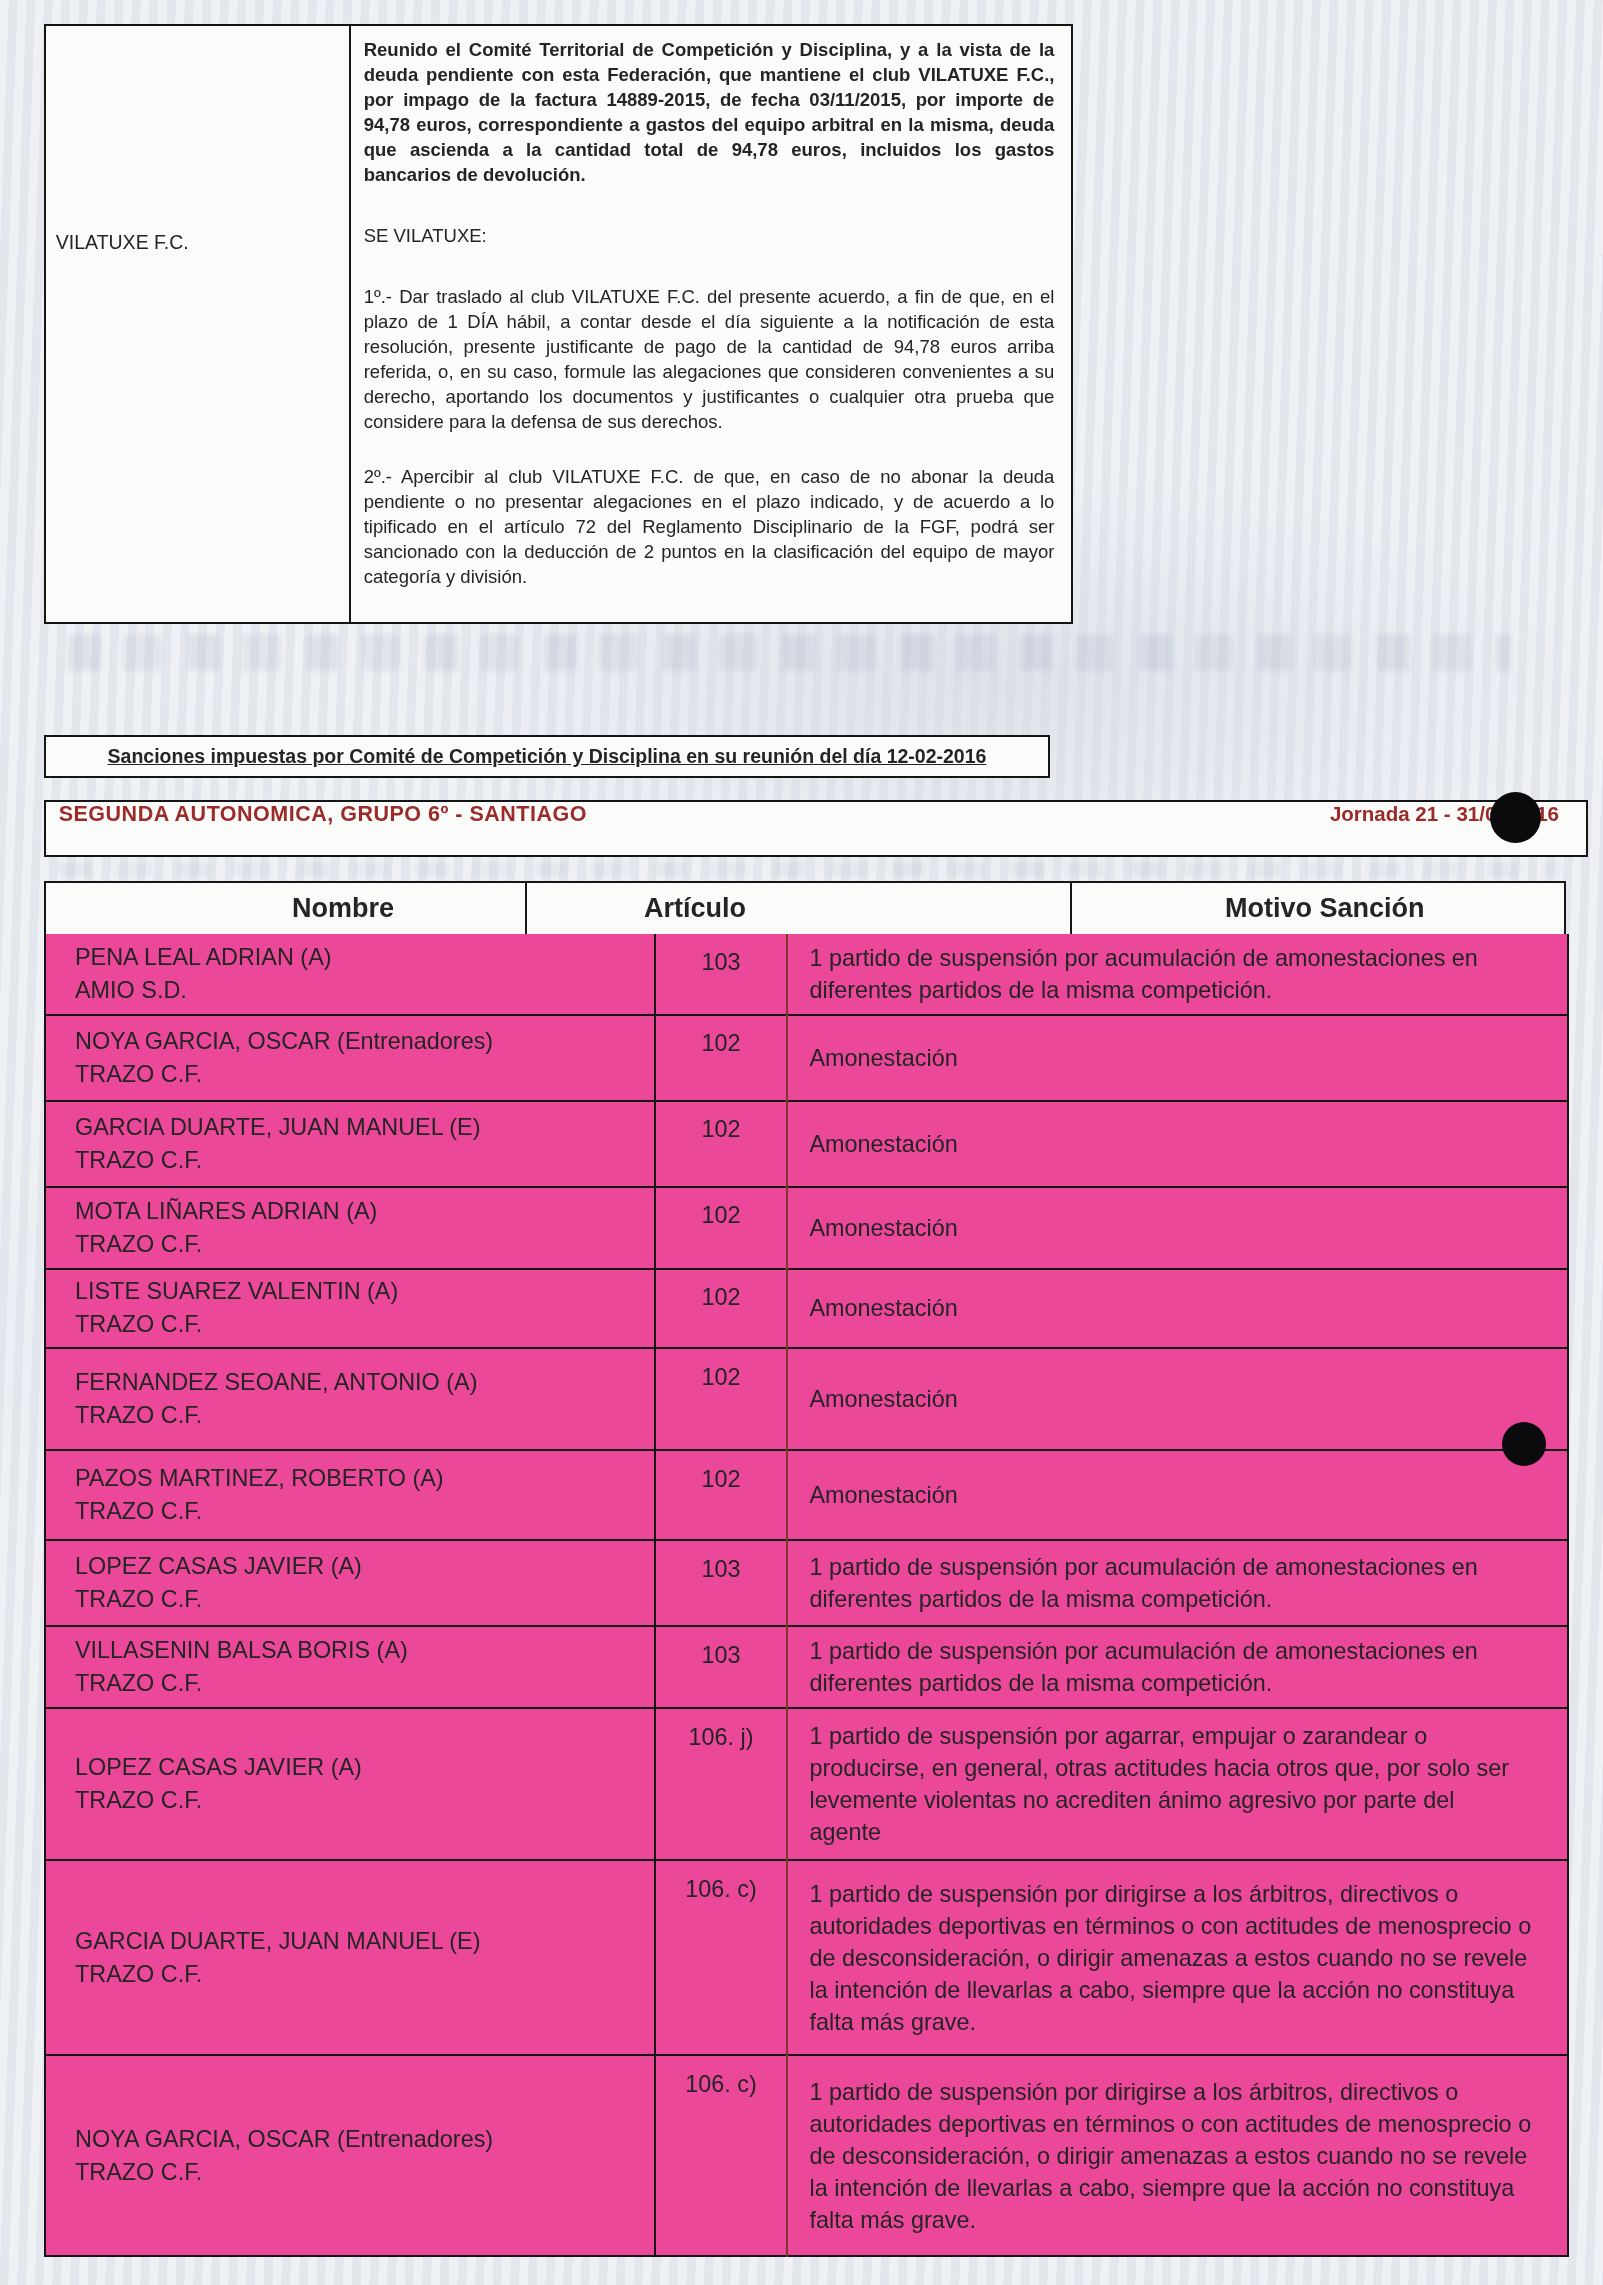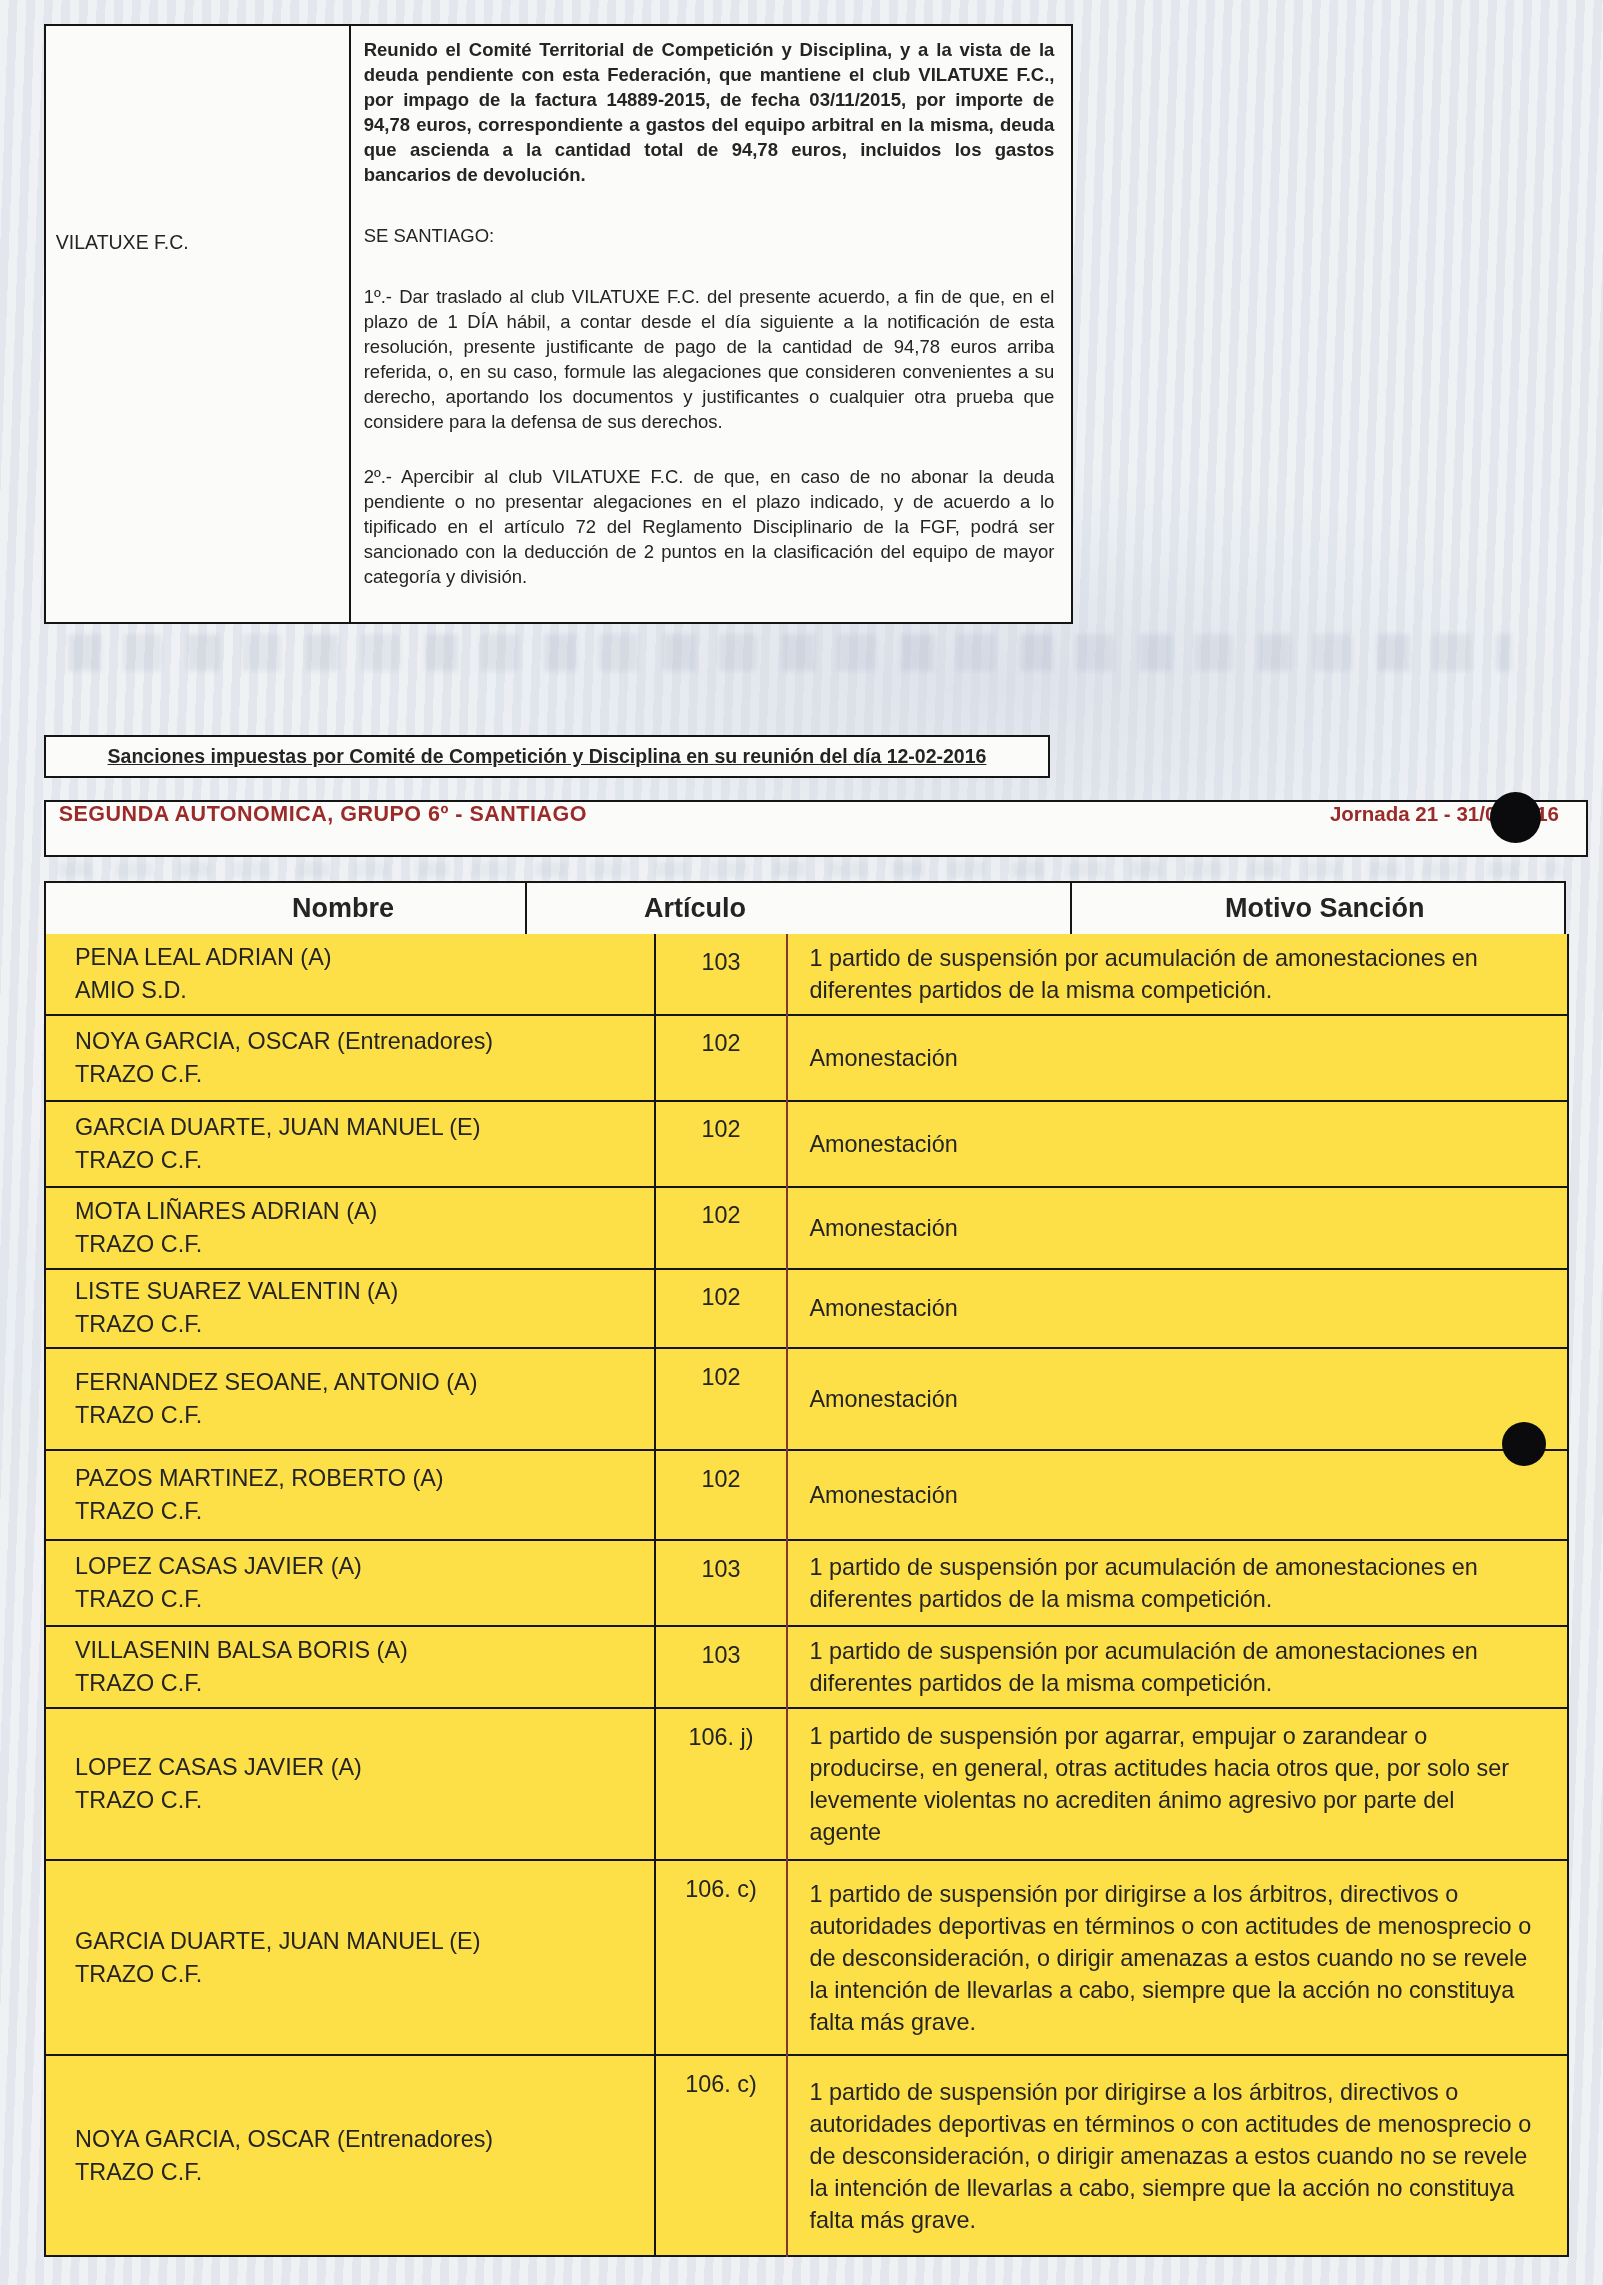--- a/index.html
+++ b/index.html
@@ -55,21 +55,21 @@
 
   
   .thead{position:absolute;left:44px;top:881px;width:1522px;height:56px;
          box-sizing:border-box;display:flex;font-weight:bold;font-size:27px;}
   .th{box-sizing:border-box;line-height:50px;white-space:nowrap;overflow:hidden;}
   .th-nombre{width:479px;text-align:center;padding-left:115px;}
   .th-articulo{width:545px;border-left:2px solid #151515;text-align:left;padding-left:117px;}
   .th-motivo{flex:1;border-left:2px solid #151515;text-align:center;padding-left:13.7px;}
 
   table.sanctions{position:absolute;left:44px;top:934px;width:1522px;
-                  border-collapse:collapse;table-layout:fixed;background:#fde047;
+                  border-collapse:collapse;table-layout:fixed;background:#ec4899;
                   border:2px solid #151515;border-top:none;font-size:23.4px;}
   col.c1{width:610px;} col.c2{width:132px;} col.c3{width:781px;}
   table.sanctions tr{border-top:2px solid #151515;}
   table.sanctions tr:first-child{border-top:none;}
   td{box-sizing:border-box;}
   .td-name{border-right:2px solid #151515;vertical-align:middle;padding:5.9px 7.8px 5.9px 29px;
            line-height:33px;}
   .td-art{border-right:2px solid #83362e;vertical-align:top;text-align:center;
           padding-top:13.7px;line-height:29px;white-space:nowrap;}
   .td-reason{vertical-align:middle;padding:7.8px 35px 7.8px 21.5px;line-height:32px;}
@@ -85,21 +85,21 @@
 <div id="page">
 
   <div class="bleed bleed-c"></div>
 
   <section class="res-box bd box-bg">
     <div class="res-left">
       <span>VILATUXE F.C.</span>
     </div>
     <div class="res-right">
       <p class="p1">Reunido el Comité Territorial de Competición y Disciplina, y a la vista de la deuda pendiente con esta Federación, que mantiene el club VILATUXE F.C., por impago de la factura 14889-2015, de fecha 03/11/2015, por importe de 94,78 euros, correspondiente a gastos del equipo arbitral en la misma, deuda que ascienda a la cantidad total de 94,78 euros, incluidos los gastos bancarios de devolución.</p>
-      <p class="p2">SE SANTIAGO:</p>
+      <p class="p2">SE VILATUXE:</p>
       <p class="p3">1º.- Dar traslado al club VILATUXE F.C. del presente acuerdo, a fin de que, en el plazo de 1 DÍA hábil, a contar desde el día siguiente a la notificación de esta resolución, presente justificante de pago de la cantidad de 94,78 euros arriba referida, o, en su caso, formule las alegaciones que consideren convenientes a su derecho, aportando los documentos y justificantes o cualquier otra prueba que considere para la defensa de sus derechos.</p>
       <p class="p4">2º.- Apercibir al club VILATUXE F.C. de que, en caso de no abonar la deuda pendiente o no presentar alegaciones en el plazo indicado, y de acuerdo a lo tipificado en el artículo 72 del Reglamento Disciplinario de la FGF, podrá ser sancionado con la deducción de 2 puntos en la clasificación del equipo de mayor categoría y división.</p>
     </div>
   </section>
 
   <div class="bleed bleed-a"></div>
 
   <div class="title-box bd box-bg">
     <span>Sanciones impuestas por Comité de Competición y Disciplina en su reunión del día 12-02-2016</span>
   </div>

